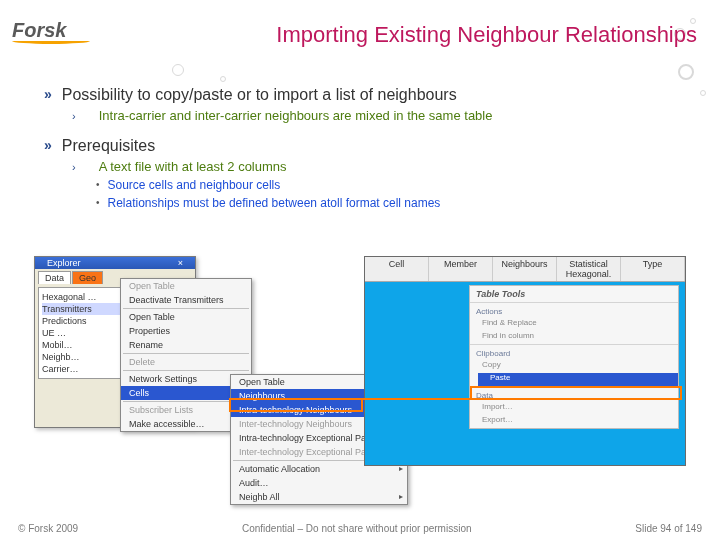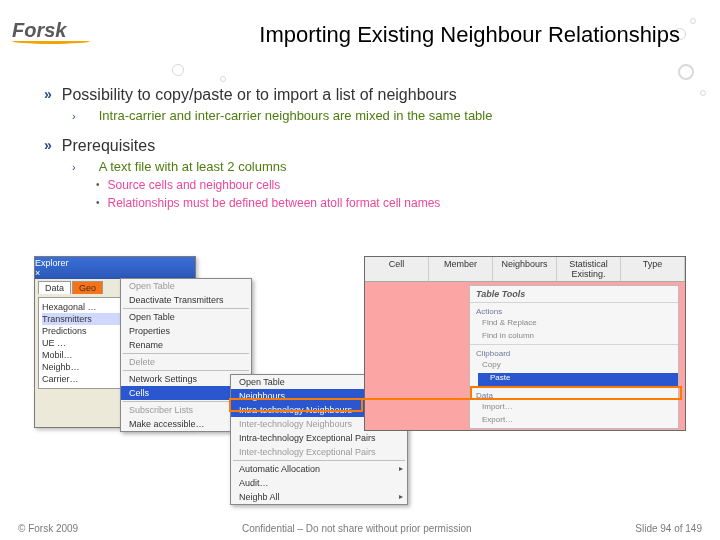--- a/index.html
+++ b/index.html
@@ -30,59 +30,59 @@
   .logo .swoosh {
     display:block;
     width: 78px;
     height: 6px;
     border-bottom: 3px solid #f6a200;
     border-radius: 0 0 60% 60%;
     margin-top:-4px;
   }
   .title {
     position:absolute;
-    right: 40px;
+    right: 23px;
     top: 22px;
     font-size: 22px;
-    color: #000000;
+    color: #be185d;
     text-align: right;
   }
   .deco-dots { position:absolute; }
   .dot { position:absolute; border:1px solid #d9d9d9; border-radius:50%; }
   .content {
     padding: 30px 38px 0 44px;
     font-size: 14px;
     color: #333;
   }
   .row { display:flex; align-items:flex-start; margin-bottom:4px; }
   .bul1 { color:#2b4c8c; margin-right:10px; font-weight:bold; }
   .bul2 { color:#2b4c8c; margin: 2px 10px 0 28px; font-size:11px; }
   .bul3 { color:#555; margin: 1px 8px 0 52px; font-size:10px; }
   .lvl1 { font-size:16px; color:#333; }
   .lvl2 { font-size:13px; color:#4d7c0f;margin-left:13px; }
-  .lvl3 { font-size:12px; color:#ec4899; }
+  .lvl3 { font-size:12px; color:#1d4ed8; }
   .screens {
     position:absolute;
     left: 34px; top: 256px;
     width: 654px; height: 236px;
   }
   .win {
     position:absolute;
     background:#ece9d8;
     border:1px solid #7a7a7a;
     box-shadow: 2px 2px 4px rgba(0,0,0,.25);
     font-size:9px;
     color:#333;
   }
   .win .bar {
     background: linear-gradient(#3a6fd8,#2a57b6);
     color:#fff;
     font-size:9px;
-    padding:1px 0;
-    display:flex; justify-content:space-between;flex-direction:column;
+    padding:1px 12px;
+    display:flex; justify-content:space-between;
   }
   .tree { background:#fff; margin:3px; border:1px solid #9a9a9a; padding:3px; line-height:12px;}
   .tree .sel { background:#cfd8ff; }
   .tabs { display:flex; font-size:9px; }
   .tabs span { border:1px solid #9a9a9a; border-bottom:none; background:#f97316; padding:1px 6px; margin-right:1px;}
   .tabs .act { background:#fff; }
   .ctx {
     position:absolute;
     background:#f5f5f5;
     border:1px solid #888;
@@ -91,22 +91,22 @@
     min-width:120px;
   }
   .ctx .mi { padding:2px 18px 2px 8px; color:#333; position:relative; }
   .ctx .mi.dis { color:#9a9a9a; }
   .ctx hr { margin:1px 2px; border:none; border-top:1px solid #c0c0c0;}
   .ctx .mi.arrow::after { content:"▸"; position:absolute; right:4px; font-size:8px; color:#555;}
   .ctx .mi.hi { background:#2a57d0; color:#fff; }
   .bigwin {
     position:absolute;
     left: 330px; top: 0;
-    width: 322px; height: 175px;
-    background:#fca5a5;
+    width: 322px; height: 210px;
+    background:#0ea5e9;
     border:1px solid #6a6a6a;
   }
   .bigwin .hdr { display:flex; font-size:9px; background:#eee; border-bottom:1px solid #aaa;}
   .bigwin .hdr span { flex:1; padding:2px 4px; border-right:1px solid #ccc; text-align:center;}
   .bigwin .panel {
     position:absolute; right:6px; top:28px; width:210px;
     border:1px solid #bcbcbc; background:#f6f6f6;
   }
   .bigwin .panel .ttl { font-weight:bold; font-size:9px; padding:3px 6px; color:#5a5a5a;font-style:italic;}
   .bigwin .panel .grp { border-top:1px solid #d4d4d4; }
@@ -224,21 +224,21 @@
     <div class="mi arrow">Automatic Allocation</div>
     <div class="mi">Audit…</div>
     <div class="mi arrow">Neighb All</div>
   </div>
 
   <div class="bigwin">
     <div class="hdr">
       <span>Cell</span>
       <span>Member</span>
       <span>Neighbours</span>
-      <span>Statistical Existing.</span>
+      <span>Statistical Hexagonal.</span>
       <span>Type</span>
     </div>
     <div class="panel">
       <div class="ttl">Table Tools</div>
       <div class="grp">
         <div class="lbl">Actions</div>
         <div class="opt">Find &amp; Replace</div>
         <div class="opt">Find in column</div>
       </div>
       <div class="grp">

